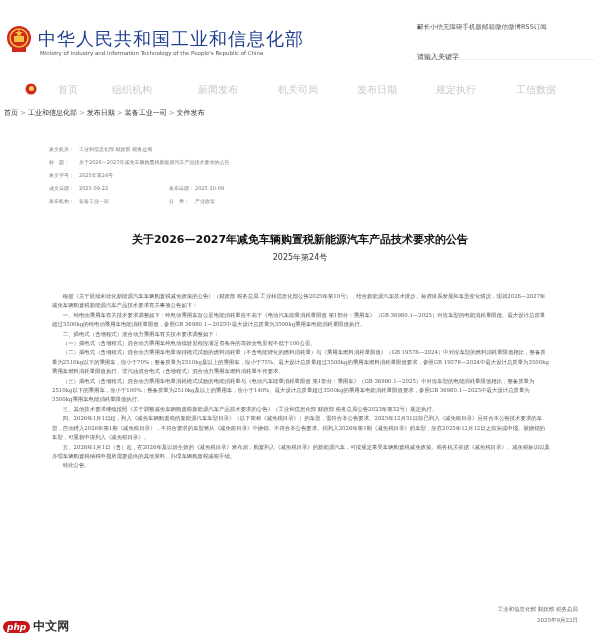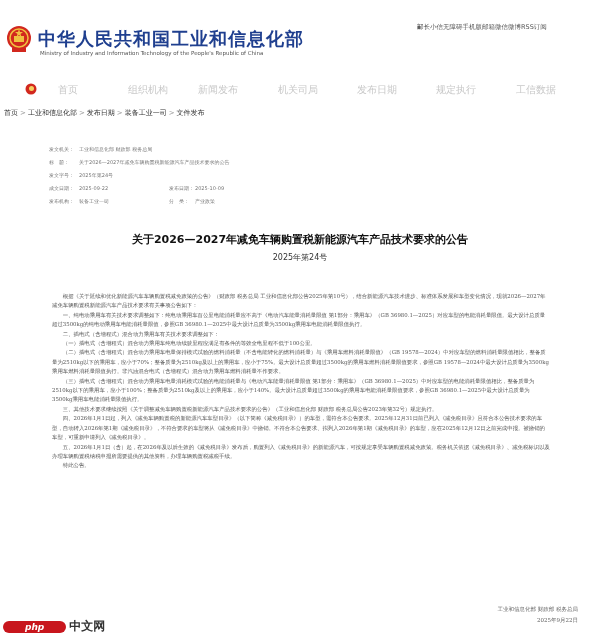--- a/index.html
+++ b/index.html
@@ -1,21 +1,21 @@
 <!DOCTYPE html>
 <html><head>
 <meta charset="utf-8">
 <style>
   * { box-sizing: border-box; margin: 0; padding: 0; }
   html, body { width: 600px; height: 641px; overflow: hidden; background: #ffffff; }
   body { font-family: "DejaVu Sans", "Liberation Sans", sans-serif; color: #333; position: relative; }
 
   .header { position: absolute; left: 0; top: 0; width: 600px; height: 75px; background: #fff; }
   .emblem { position: absolute; left: 6px; top: 25px; width: 26px; height: 28px; }
-  .site-title { position: absolute; left: 38px; top: 27px; font-size: 18px; font-weight: bold; color: #1f3f8f; letter-spacing: 1px; white-space: nowrap; }
+  .site-title { position: absolute; left: 38px; top: 27px; font-size: 18px; font-weight: normal; color: #1f3f8f; letter-spacing: 1px; white-space: nowrap; }
   .site-subtitle { position: absolute; left: 40px; top: 50px; font-size: 5.5px; color: #555; white-space: nowrap; }
 
   .toplinks { position: absolute; left: 417px; top: 23px; display: flex; font-size: 6.5px; color: #555; white-space: nowrap; }
   .toplinks .pin { color: #666; font-size: 6px; margin-right: -4px; }
   .search { position: absolute; left: 414px; top: 44px; width: 180px; height: 16px; border-bottom: 1px solid #eee; }
   .search input { border: none; outline: none; background: transparent; font-size: 7px; color: #444; width: 100%; height: 100%; padding-left: 3px; font-family: "DejaVu Sans", sans-serif; }
   .search input::placeholder { color: #444; }
 
   .navbar { position: absolute; left: 0; top: 78px; width: 600px; height: 22px; display: flex; align-items: center; }
   .nav-logo { position: absolute; left: 25px; top: 5px; width: 12px; height: 12px; }
@@ -33,21 +33,21 @@
 
   .doc-title { position: absolute; left: 0; width: 600px; top: 232px; text-align: center; font-size: 11px; font-weight: bold; color: #111; white-space: nowrap; }
   .doc-number { position: absolute; left: 0; width: 600px; top: 252px; text-align: center; font-size: 8px; color: #333; }
 
   .body-text { position: absolute; left: 52px; top: 292px; width: 498px; font-family: "DejaVu Serif", "Liberation Serif", serif; font-size: 5.4px; line-height: 9.4px; color: #555; }
   .body-text p { text-indent: 2em; margin-bottom: 0; }
 
   .signature { position: absolute; right: 22px; top: 604px; text-align: right; font-family: "DejaVu Serif", serif; font-size: 5.5px; color: #666; line-height: 11px; }
 
   .watermark { position: absolute; left: 3px; top: 618px; display: flex; align-items: center; gap: 3px; }
-  .wm-badge { background: #c8161d; color: #fff; font-size: 9px; font-style: italic; font-weight: bold; padding: 1px 22px; border-radius: 8px; }
+  .wm-badge { background: #c8161d; color: #fff; font-size: 9px; font-style: italic; font-weight: bold; padding: 1px 4px; border-radius: 8px; }
   .wm-text { font-size: 12px; color: #333; font-weight: bold; }
 </style>
 </head>
 <body>
 
 <div class="header">
   <svg class="emblem" viewBox="0 0 26 28">
     <circle cx="13" cy="13" r="12" fill="#d2281e"></circle>
     <circle cx="13" cy="13" r="9" fill="none" stroke="#f0c040" stroke-width="1.5"></circle>
     <rect x="8" y="11" width="10" height="6" fill="#f0c040"></rect>
@@ -61,29 +61,32 @@
     <span class="pin">▪</span>
     <span>部长小信</span>
     <span>无障碍</span>
     <span>手机版</span>
     <span>邮箱</span>
     <span>微信</span>
     <span>微博</span>
     <span>RSS订阅</span>
   </div>
 
+  <div class="search">
+    <input type="text" placeholder="请输入关键字" style="">
+  </div>
 </div>
 
 <div class="navbar">
   <svg class="nav-logo" viewBox="0 0 12 12">
     <circle cx="6" cy="6" r="5.5" fill="#d2281e"></circle>
     <circle cx="6.5" cy="5.5" r="2.5" fill="#f5d060"></circle>
   </svg>
   <span class="nav-item" style="left:58px">首页</span>
-  <span class="nav-item" style="left:128px">组织机构</span>
+  <span class="nav-item" style="left:112px">组织机构</span>
   <span class="nav-item" style="left:198px">新闻发布</span>
   <span class="nav-item" style="left:278px">机关司局</span>
   <span class="nav-item" style="left:357px">发布日期</span>
   <span class="nav-item" style="left:436px">规定执行</span>
   <span class="nav-item" style="left:516px">工信数据</span>
 </div>
 
 <div class="breadcrumb">
   <span>首页</span><span class="sep">&gt;</span><span>工业和信息化部</span><span class="sep">&gt;</span><span>发布日期</span><span class="sep">&gt;</span><span>装备工业一司</span><span class="sep">&gt;</span><span>文件发布</span>
 </div>

